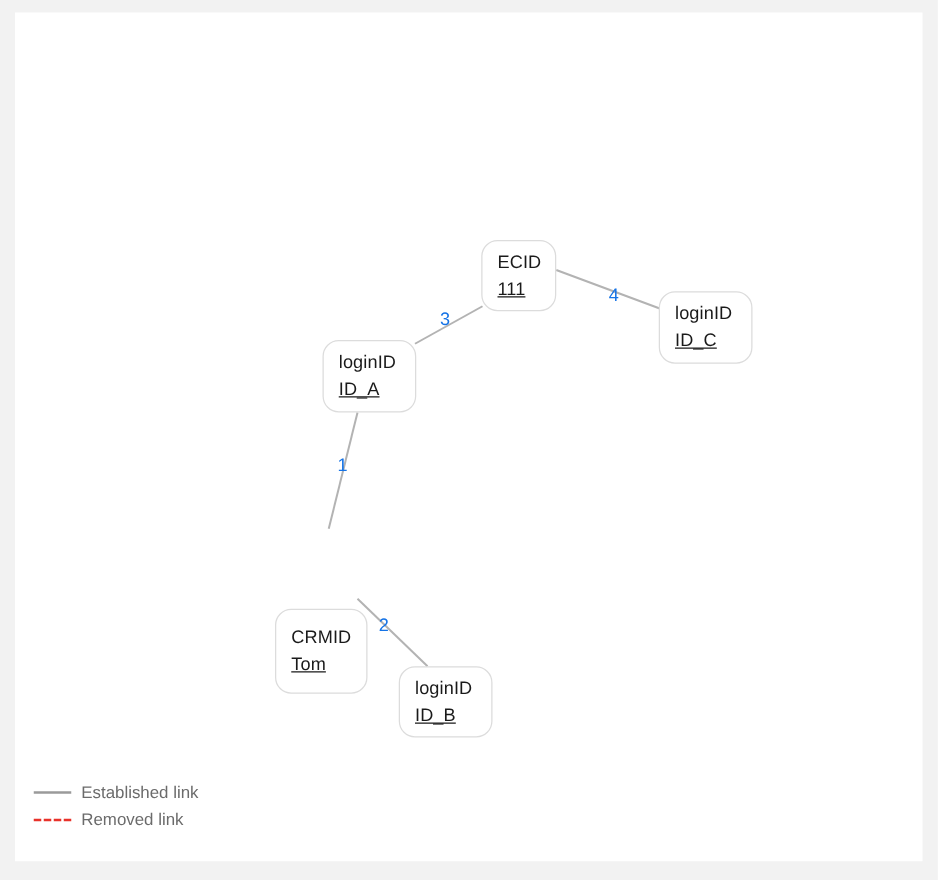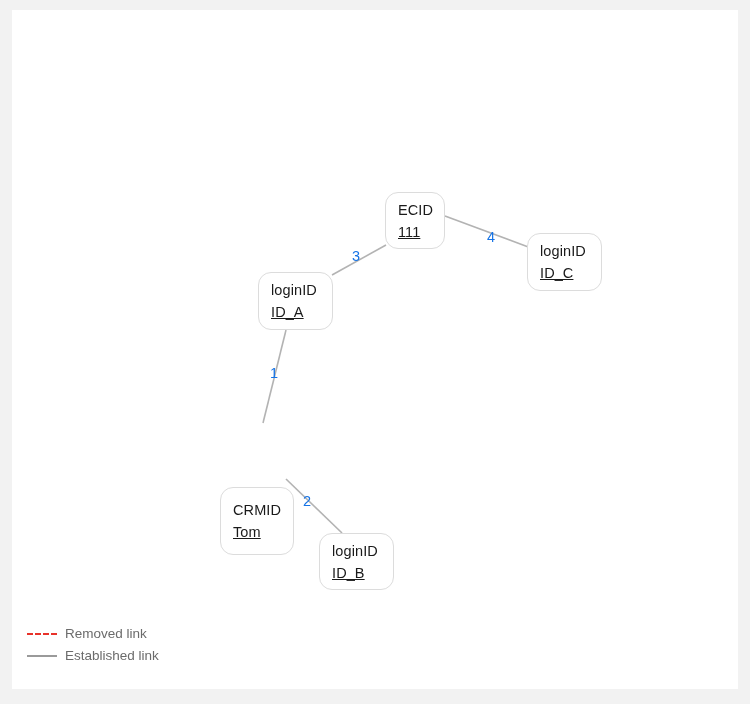--- a/index.html
+++ b/index.html
@@ -122,22 +122,22 @@
       </div>
     <div id="labels-layer">
         <div class="edge-label" style="left: 258px; top: 355px;">1</div>
         <div class="edge-label" style="left: 291px; top: 483px;">2</div>
         <div class="edge-label" style="left: 340px; top: 238px;">3</div>
         <div class="edge-label" style="left: 475px; top: 219px;">4</div>
       </div>
 
     <div id="legend">
         <div class="legend-row">
+          <span class="legend-swatch solid" style="background: rgb(154, 154, 154);"></span>
+          <span class="legend-label">Established link</span>
+        </div>
+        <div class="legend-row">
           <span class="legend-swatch dashed" style="border-top-color: rgb(232, 50, 42);"></span>
           <span class="legend-label">Removed link</span>
-        </div>
-        <div class="legend-row">
-          <span class="legend-swatch solid" style="background: rgb(154, 154, 154);"></span>
-          <span class="legend-label">Established link</span>
         </div>
       </div>
   </div>
 </div>
 
 </body></html>

